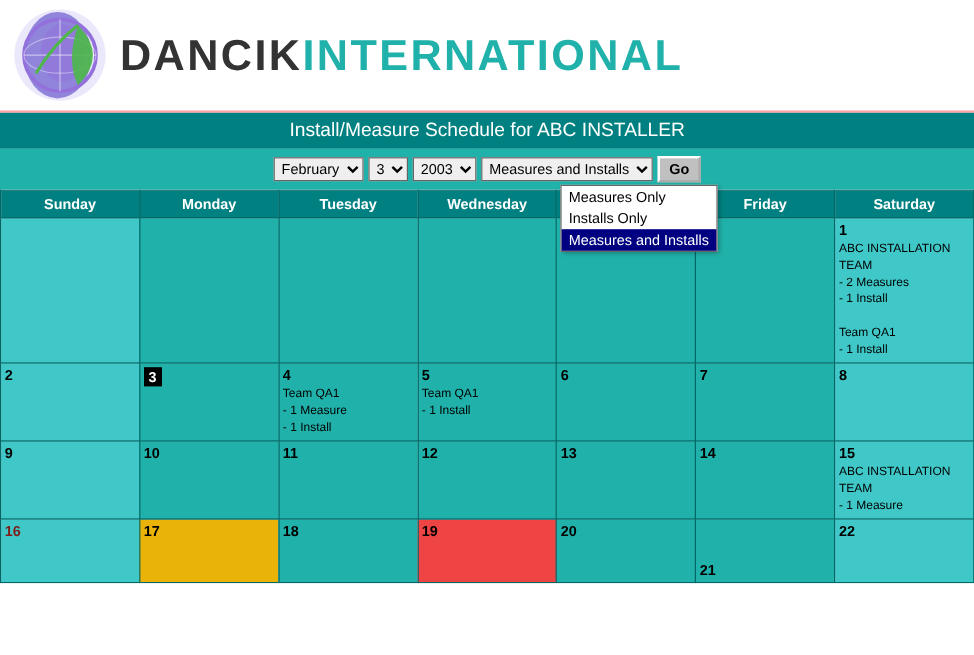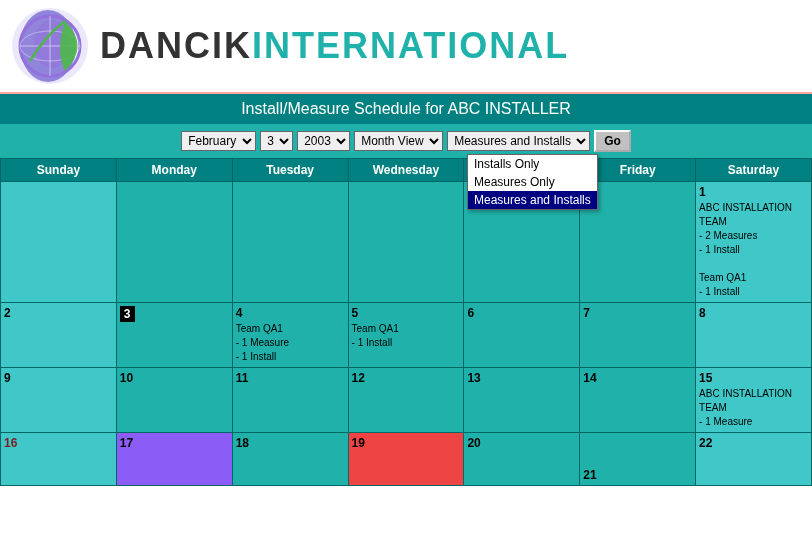--- a/index.html
+++ b/index.html
@@ -68,31 +68,28 @@
   <select>
     <option>February</option>
     <option>March</option>
   </select>
   <select>
     <option>3</option>
   </select>
   <select>
     <option>2003</option>
   </select>
-  <select>
-    <option>Month View</option>
-  </select>
   <select style="min-width:130px;">
     <option>Measures and Installs</option>
   </select>
   <button class="go-btn">Go</button>
 
   <div id="dropdown-overlay">
+    <div class="dropdown-item">Measures Only</div>
     <div class="dropdown-item">Installs Only</div>
-    <div class="dropdown-item">Measures Only</div>
     <div class="dropdown-item selected">Measures and Installs</div>
   </div>
 </div>
 
 <table id="calendar">
   <thead>
     <tr>
       <th>Sunday</th>
       <th>Monday</th>
       <th>Tuesday</th>
@@ -168,21 +165,21 @@
         <td style="min-height: 80px; vertical-align: top; padding: 3px; background: rgb(64, 200, 200);">
           <span style="display: block; font-weight: bold; font-size: 12px; color: rgb(0, 0, 0);">15</span>
           <div style="font-size: 10px; line-height: 1.4; margin-top: 2px; color: rgb(0, 0, 0); white-space: pre-wrap;">ABC INSTALLATION TEAM
 - 1 Measure</div>
         </td>
       </tr>
       <tr>
         <td style="min-height: 80px; vertical-align: top; padding: 3px; background: rgb(64, 200, 200);">
           <span style="display: block; font-weight: bold; font-size: 12px; color: #7f1d1d;">16</span>
         </td>
-        <td style="min-height: 80px; vertical-align: top; padding: 3px; background: #8b5cf6;">
+        <td style="min-height: 80px; vertical-align: top; padding: 3px; background: #eab308;">
           <span style="display: block; font-weight: bold; font-size: 12px; color: rgb(0, 0, 0);">17</span>
         </td>
         <td style="min-height: 80px; vertical-align: top; padding: 3px; background: rgb(32, 178, 170);">
           <span style="display: block; font-weight: bold; font-size: 12px; color: rgb(0, 0, 0);">18</span>
         </td>
         <td style="min-height: 80px; vertical-align: top; padding: 3px; background: #ef4444;">
           <span style="display: block; font-weight: bold; font-size: 12px; color: rgb(0, 0, 0);">19</span>
         </td>
         <td style="min-height: 80px; vertical-align: top; padding: 3px; background: rgb(32, 178, 170);">
           <span style="display: block; font-weight: bold; font-size: 12px; color: rgb(0, 0, 0);">20</span>

